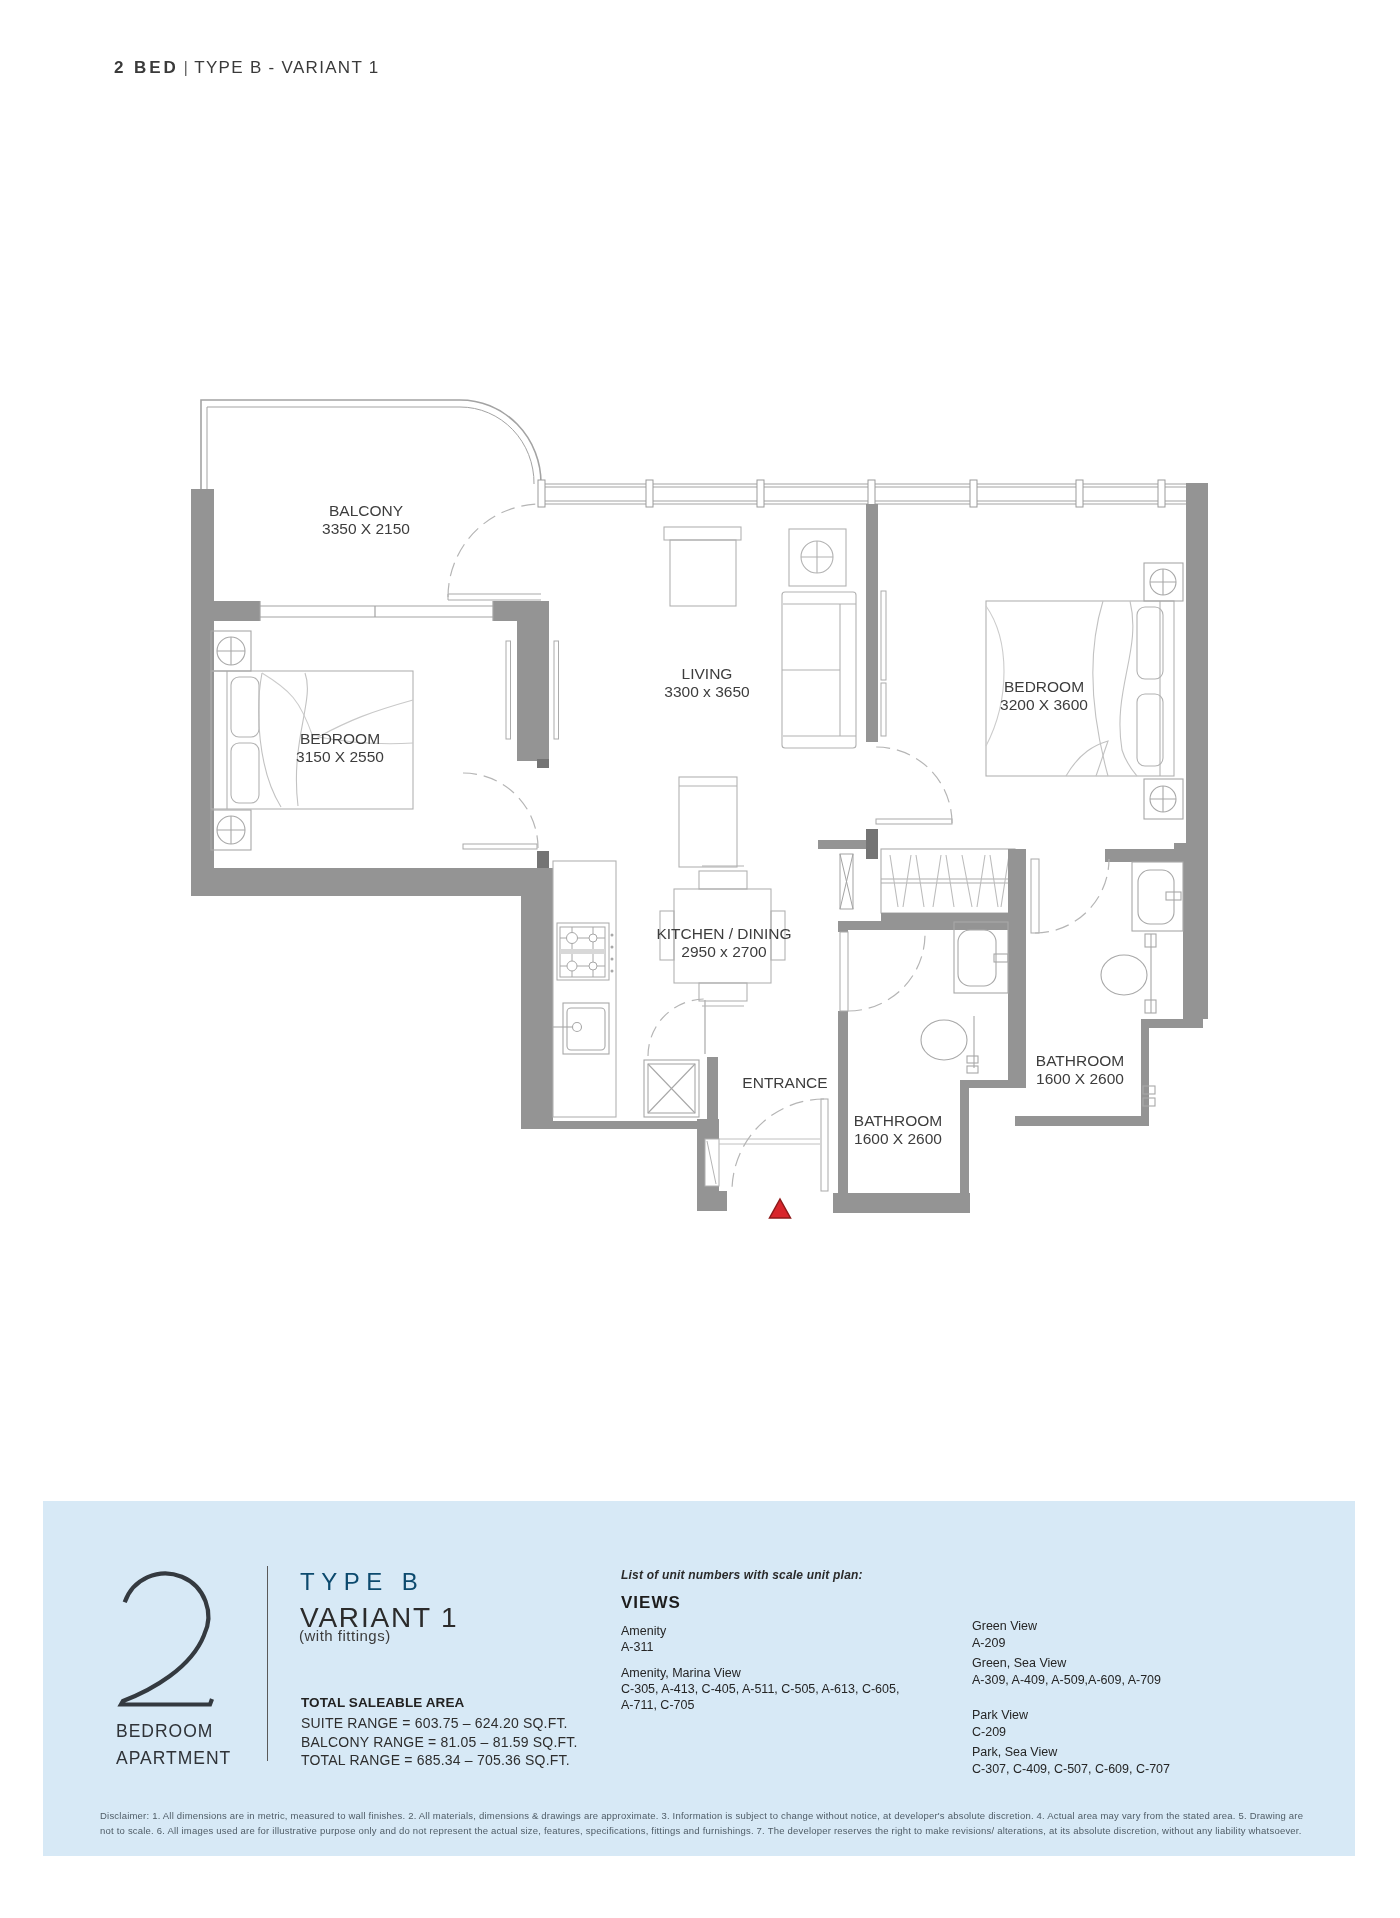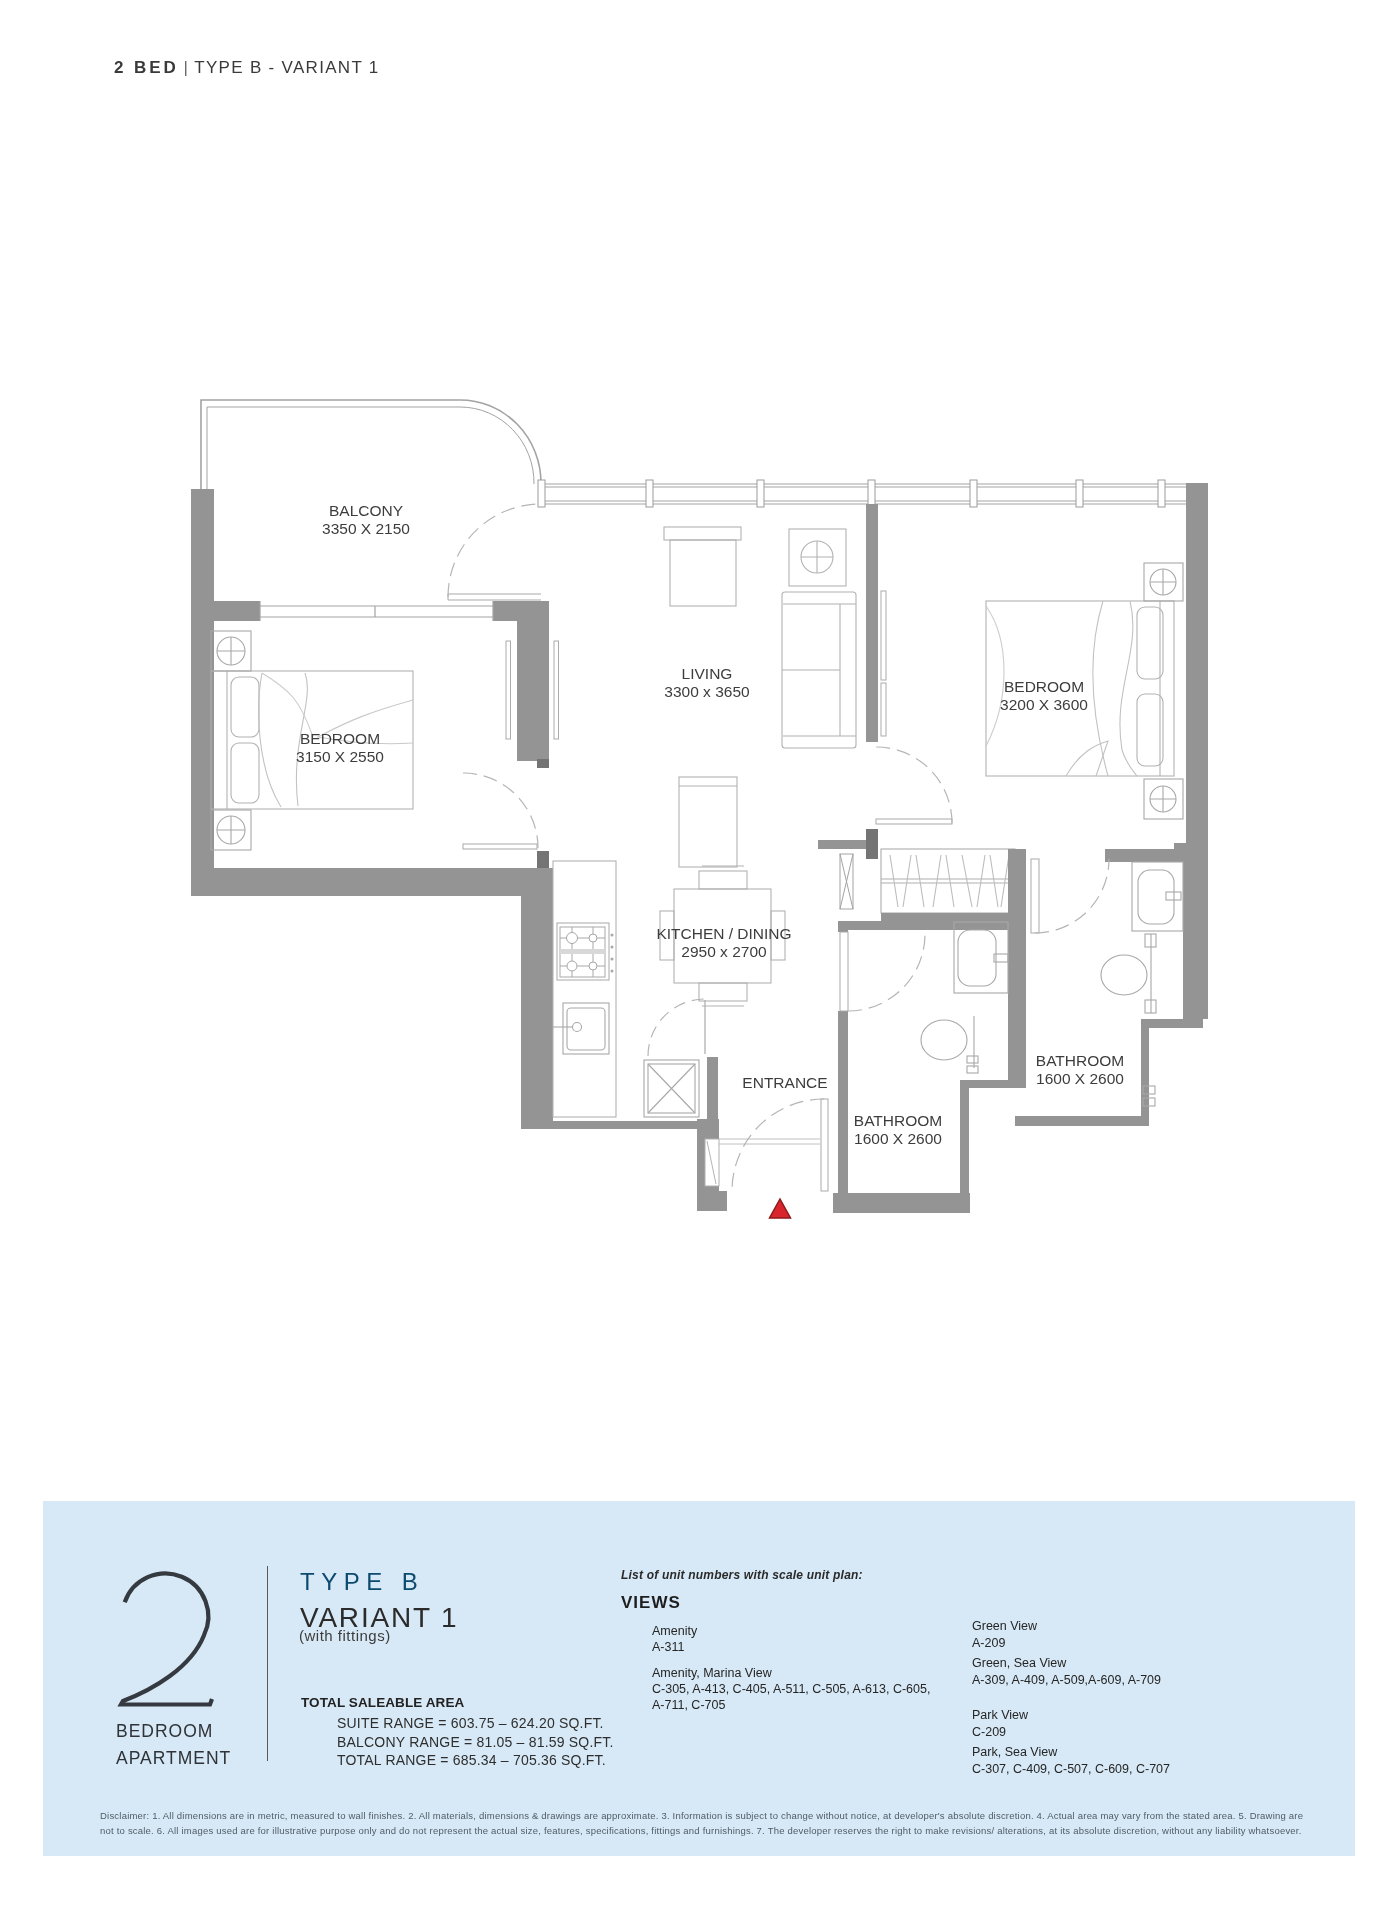--- a/index.html
+++ b/index.html
@@ -326,26 +326,26 @@
 
 <div class="bedapt" style="left:116px;top:1718px;">BEDROOM<br>APARTMENT</div>
 
 <div class="vrule" style="left:267px;top:1566px;height:195px;"></div>
 
 <div class="typeb" style="left:300px;">TYPE B</div>
 <div class="variant1" style="left:300px;">VARIANT 1</div>
 <div class="withbal" style="left:299px;">(with fittings)</div>
 
 <div class="tsa" style="left:301px;">TOTAL SALEABLE AREA</div>
-<div class="ranges" style="left:301px;margin-left:36px;">SUITE RANGE = 603.75 – 624.20 SQ.FT.<br>BALCONY RANGE = 81.05 – 81.59 SQ.FT.<br>TOTAL RANGE = 685.34 – 705.36 SQ.FT.</div>
+<div class="ranges" style="left:301px;">SUITE RANGE = 603.75 – 624.20 SQ.FT.<br>BALCONY RANGE = 81.05 – 81.59 SQ.FT.<br>TOTAL RANGE = 685.34 – 705.36 SQ.FT.</div>
 
 <div class="listhd" style="left:621px;">List of unit numbers with scale unit plan:</div>
 <div class="views" style="left:621px;">VIEWS</div>
 
-<div class="col" style="position:absolute;left:621px;top:1623px;line-height:16px;margin-left:31px;">
+<div class="col" style="position:absolute;left:621px;top:1623px;line-height:16px;">
 <div style="margin-bottom:10px;">Amenity<br>A-311</div>
 <div style="margin-bottom:5px;">Amenity, Marina View<br>C-305, A-413, C-405, A-511, C-505, A-613, C-605,<br>A-711, C-705</div>
 </div>
 
 <div class="col" style="position:absolute;left:972px;top:1618px;line-height:17px;">
 <div style="margin-bottom:3px;">Green View<br>A-209</div>
 <div style="margin-bottom:18px;">Green, Sea View<br>A-309, A-409, A-509,A-609, A-709</div>
 <div style="margin-bottom:3px;">Park View<br>C-209</div>
 <div>Park, Sea View<br>C-307, C-409, C-507, C-609, C-707</div>
 </div>

